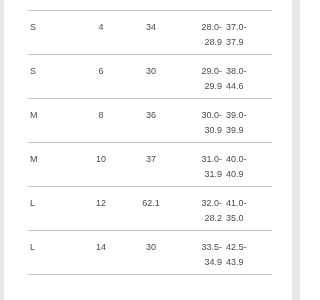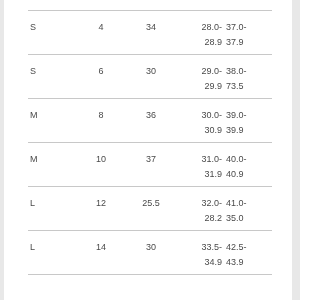--- a/index.html
+++ b/index.html
@@ -99,21 +99,21 @@
         <tr>
           <td class="col-size"><span>S</span></td>
           <td class="col-us"><span>6</span></td>
           <td class="col-eu"><span>30</span></td>
           <td class="col-bust">
             <span class="range">29.0-</span>
             <span class="range">29.9</span>
           </td>
           <td class="col-hip">
             <span class="range">38.0-</span>
-            <span class="range">73.5</span>
+            <span class="range">44.6</span>
           </td>
         </tr>
 
         <tr>
           <td class="col-size"><span>M</span></td>
           <td class="col-us"><span>8</span></td>
           <td class="col-eu"><span>36</span></td>
           <td class="col-bust">
             <span class="range">30.0-</span>
             <span class="range">30.9</span>
@@ -134,21 +134,21 @@
           </td>
           <td class="col-hip">
             <span class="range">40.0-</span>
             <span class="range">40.9</span>
           </td>
         </tr>
 
         <tr>
           <td class="col-size"><span>L</span></td>
           <td class="col-us"><span>12</span></td>
-          <td class="col-eu"><span>25.5</span></td>
+          <td class="col-eu"><span>62.1</span></td>
           <td class="col-bust">
             <span class="range">32.0-</span>
             <span class="range">28.2</span>
           </td>
           <td class="col-hip">
             <span class="range">41.0-</span>
             <span class="range">35.0</span>
           </td>
         </tr>
 

